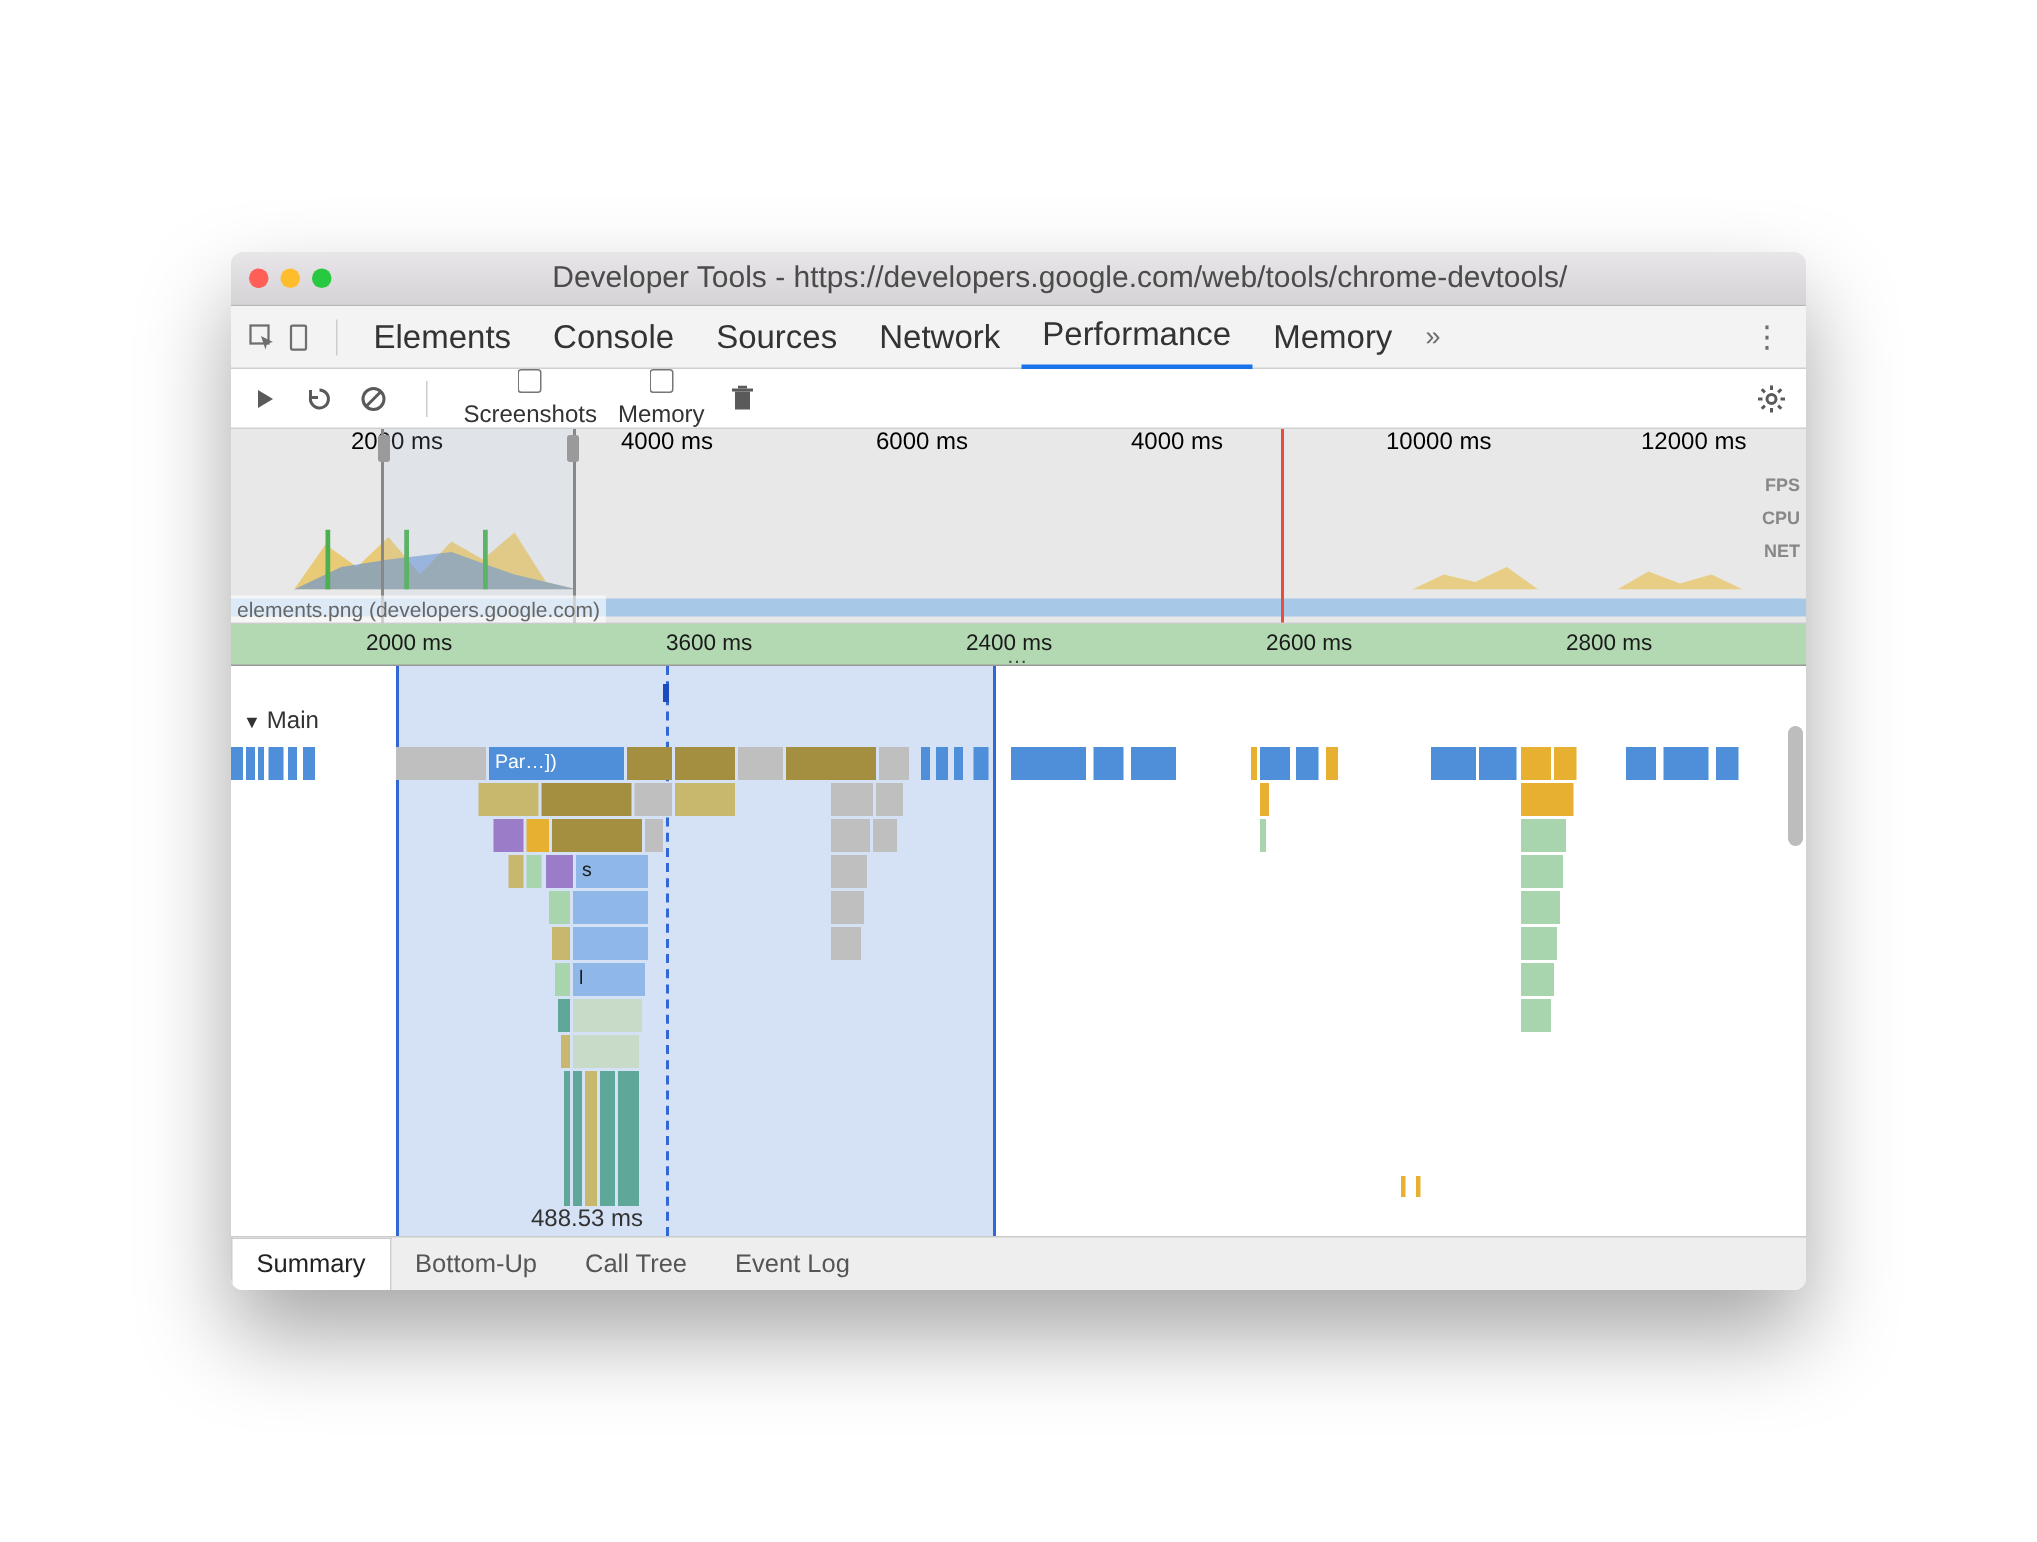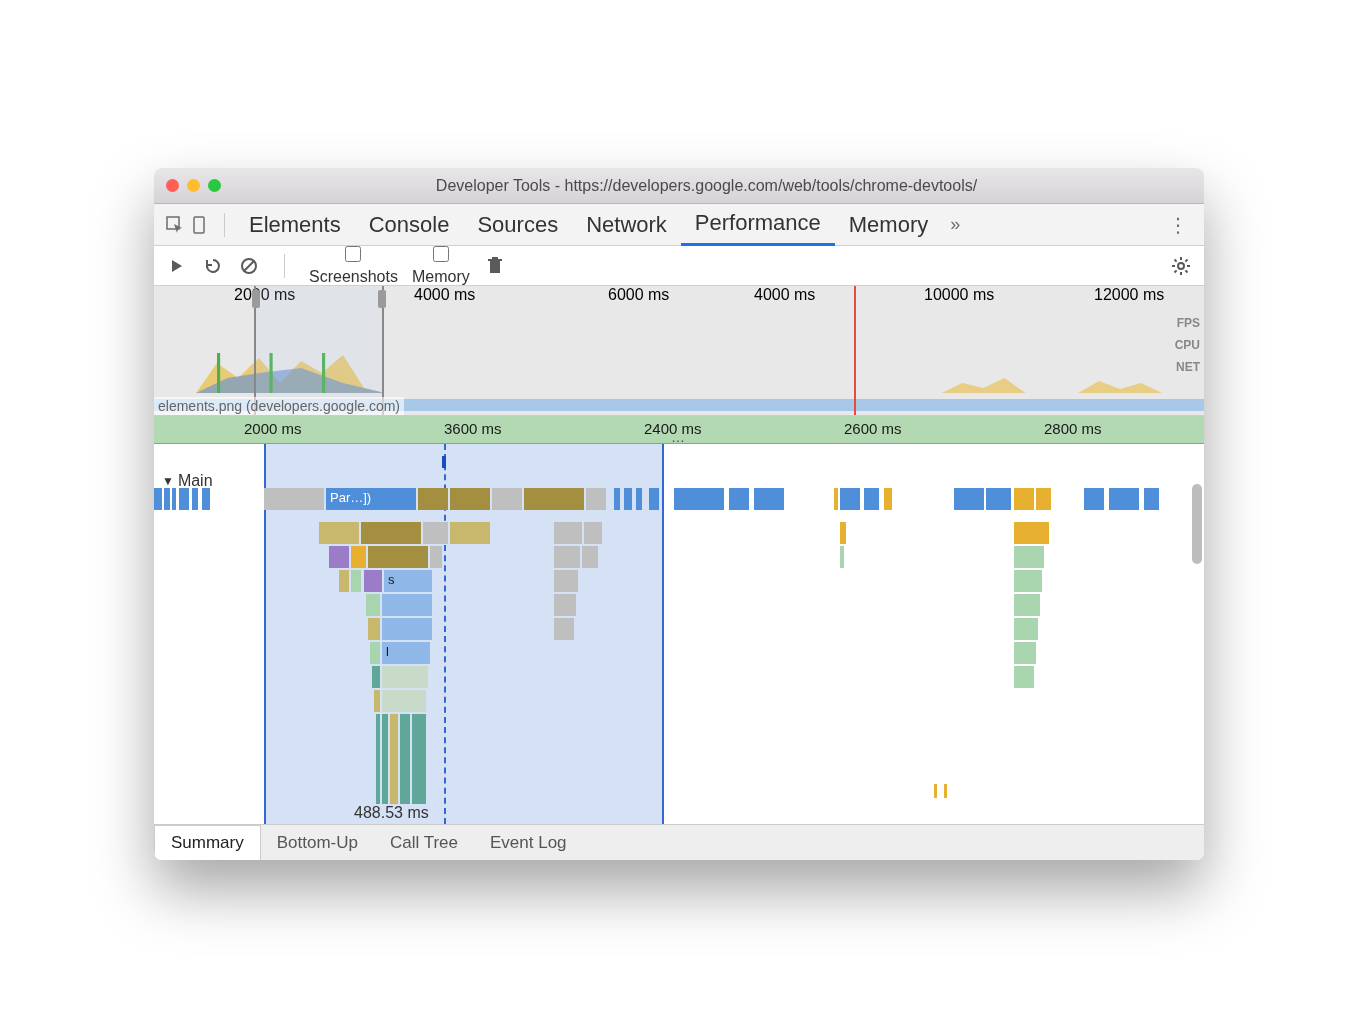--- a/index.html
+++ b/index.html
@@ -2,21 +2,21 @@
 <html><head>
 <meta charset="utf-8">
 <style>
 * { box-sizing: border-box; margin: 0; padding: 0; }
 body { font-family: -apple-system, "Helvetica Neue", Arial, sans-serif; background: #fff; display: flex; align-items: center; justify-content: center; min-height: 100vh; }
 .window { width: 1050px; background: #fff; border-radius: 8px; box-shadow: 0 30px 60px rgba(0,0,0,0.35); overflow: hidden; margin: 40px; }
 .titlebar { height: 36px; background: linear-gradient(#e8e6e8,#d5d3d5); display: flex; align-items: center; padding: 0 12px; border-bottom: 1px solid #b8b6b8; }
 .traffic { display: flex; gap: 8px; }
 .tl { width: 13px; height: 13px; border-radius: 50%; }
 .tl.red { background:#ff5f57; } .tl.yellow{background:#ffbd2e;} .tl.green{background:#28c940;}
-.title { flex:1; text-align:center; font-size:16px; color:#4b4b4b; }
+.title { flex:1; text-align:center; font-size:20px; color:#4b4b4b; }
 .tabs { display:flex; align-items:center; height:42px; border-bottom:1px solid #d0d0d0; padding:0 8px; background:#f3f3f3; }
 .tool-icon { width:26px; height:26px; display:flex; align-items:center; justify-content:center; color:#6e6e6e; }
 .divider { width:1px; height:24px; background:#ccc; margin:0 10px; }
 .tab { padding:0 14px; font-size:22px; color:#333; height:42px; display:flex; align-items:center; cursor:pointer; }
 .tab.active { color:#333; border-bottom:3px solid #1a73e8; }
 .more { margin-left:8px; color:#6e6e6e; font-size:18px; }
 .kebab { margin-left:auto; color:#6e6e6e; font-size:20px; padding:0 8px; }
 .controls { display:flex; align-items:center; height:40px; padding:0 12px; border-bottom:1px solid #d0d0d0; gap:14px; background:#fff; }
 .ctrl-icon { width:22px; height:22px; display:flex; align-items:center; justify-content:center; color:#6e6e6e; }
 .chk { display:flex; align-items:center; gap:6px; font-size:16px; color:#333;flex-direction:column; }
@@ -135,21 +135,21 @@
             <line x1="3.5" y1="16.5" x2="5.6" y2="14.4"></line>
             <line x1="14.4" y1="5.6" x2="16.5" y2="3.5"></line>
           </g>
         </svg>
       </div>
   </div>
 
   <div class="overview">
     <div class="ov-tick" style="left:80px">2000 ms</div>
     <div class="ov-tick" style="left:260px">4000 ms</div>
-    <div class="ov-tick" style="left:454px">6000 ms</div>
+    <div class="ov-tick" style="left:430px">6000 ms</div>
     <div class="ov-tick" style="left:600px">4000 ms</div>
     <div class="ov-tick" style="left:770px">10000 ms</div>
     <div class="ov-tick" style="left:940px">12000 ms</div>
     <div class="ov-labels">
       <div>FPS</div>
       <div>CPU</div>
       <div>NET</div>
     </div>
     <div class="ov-cpu">
       <svg width="100%" height="40" preserveAspectRatio="none" viewBox="0 0 1000 40">
@@ -183,21 +183,21 @@
   <div class="flame">
     <div class="main-label">
         <span class="tri">▼</span>
         <span>Main</span>
       </div>
 
     <div class="sel-region" style="left:110px; width:400px"></div>
     <div class="cursor-line" style="left:290px"></div>
     <div class="cursor-mark" style="left:288px"></div>
 
-    <div class="flame-row" style="top:44px">
+    <div class="flame-row" style="top:54px">
       <div class="fblk" style="left:0;width:8px;background:#4f8fd9"></div>
       <div class="fblk" style="left:10px;width:6px;background:#4f8fd9"></div>
       <div class="fblk" style="left:18px;width:4px;background:#4f8fd9"></div>
       <div class="fblk" style="left:25px;width:10px;background:#4f8fd9"></div>
       <div class="fblk" style="left:38px;width:6px;background:#4f8fd9"></div>
       <div class="fblk" style="left:48px;width:8px;background:#4f8fd9"></div>
       <div class="fblk" style="left:110px;width:60px;background:#bfbfbf"></div>
       <div class="fblk txt" style="left:172px;width:90px;background:#4f8fd9;color:#fff">Par…])</div>
       <div class="fblk" style="left:264px;width:30px;background:#a38f3f"></div>
       <div class="fblk" style="left:296px;width:40px;background:#a38f3f"></div>

